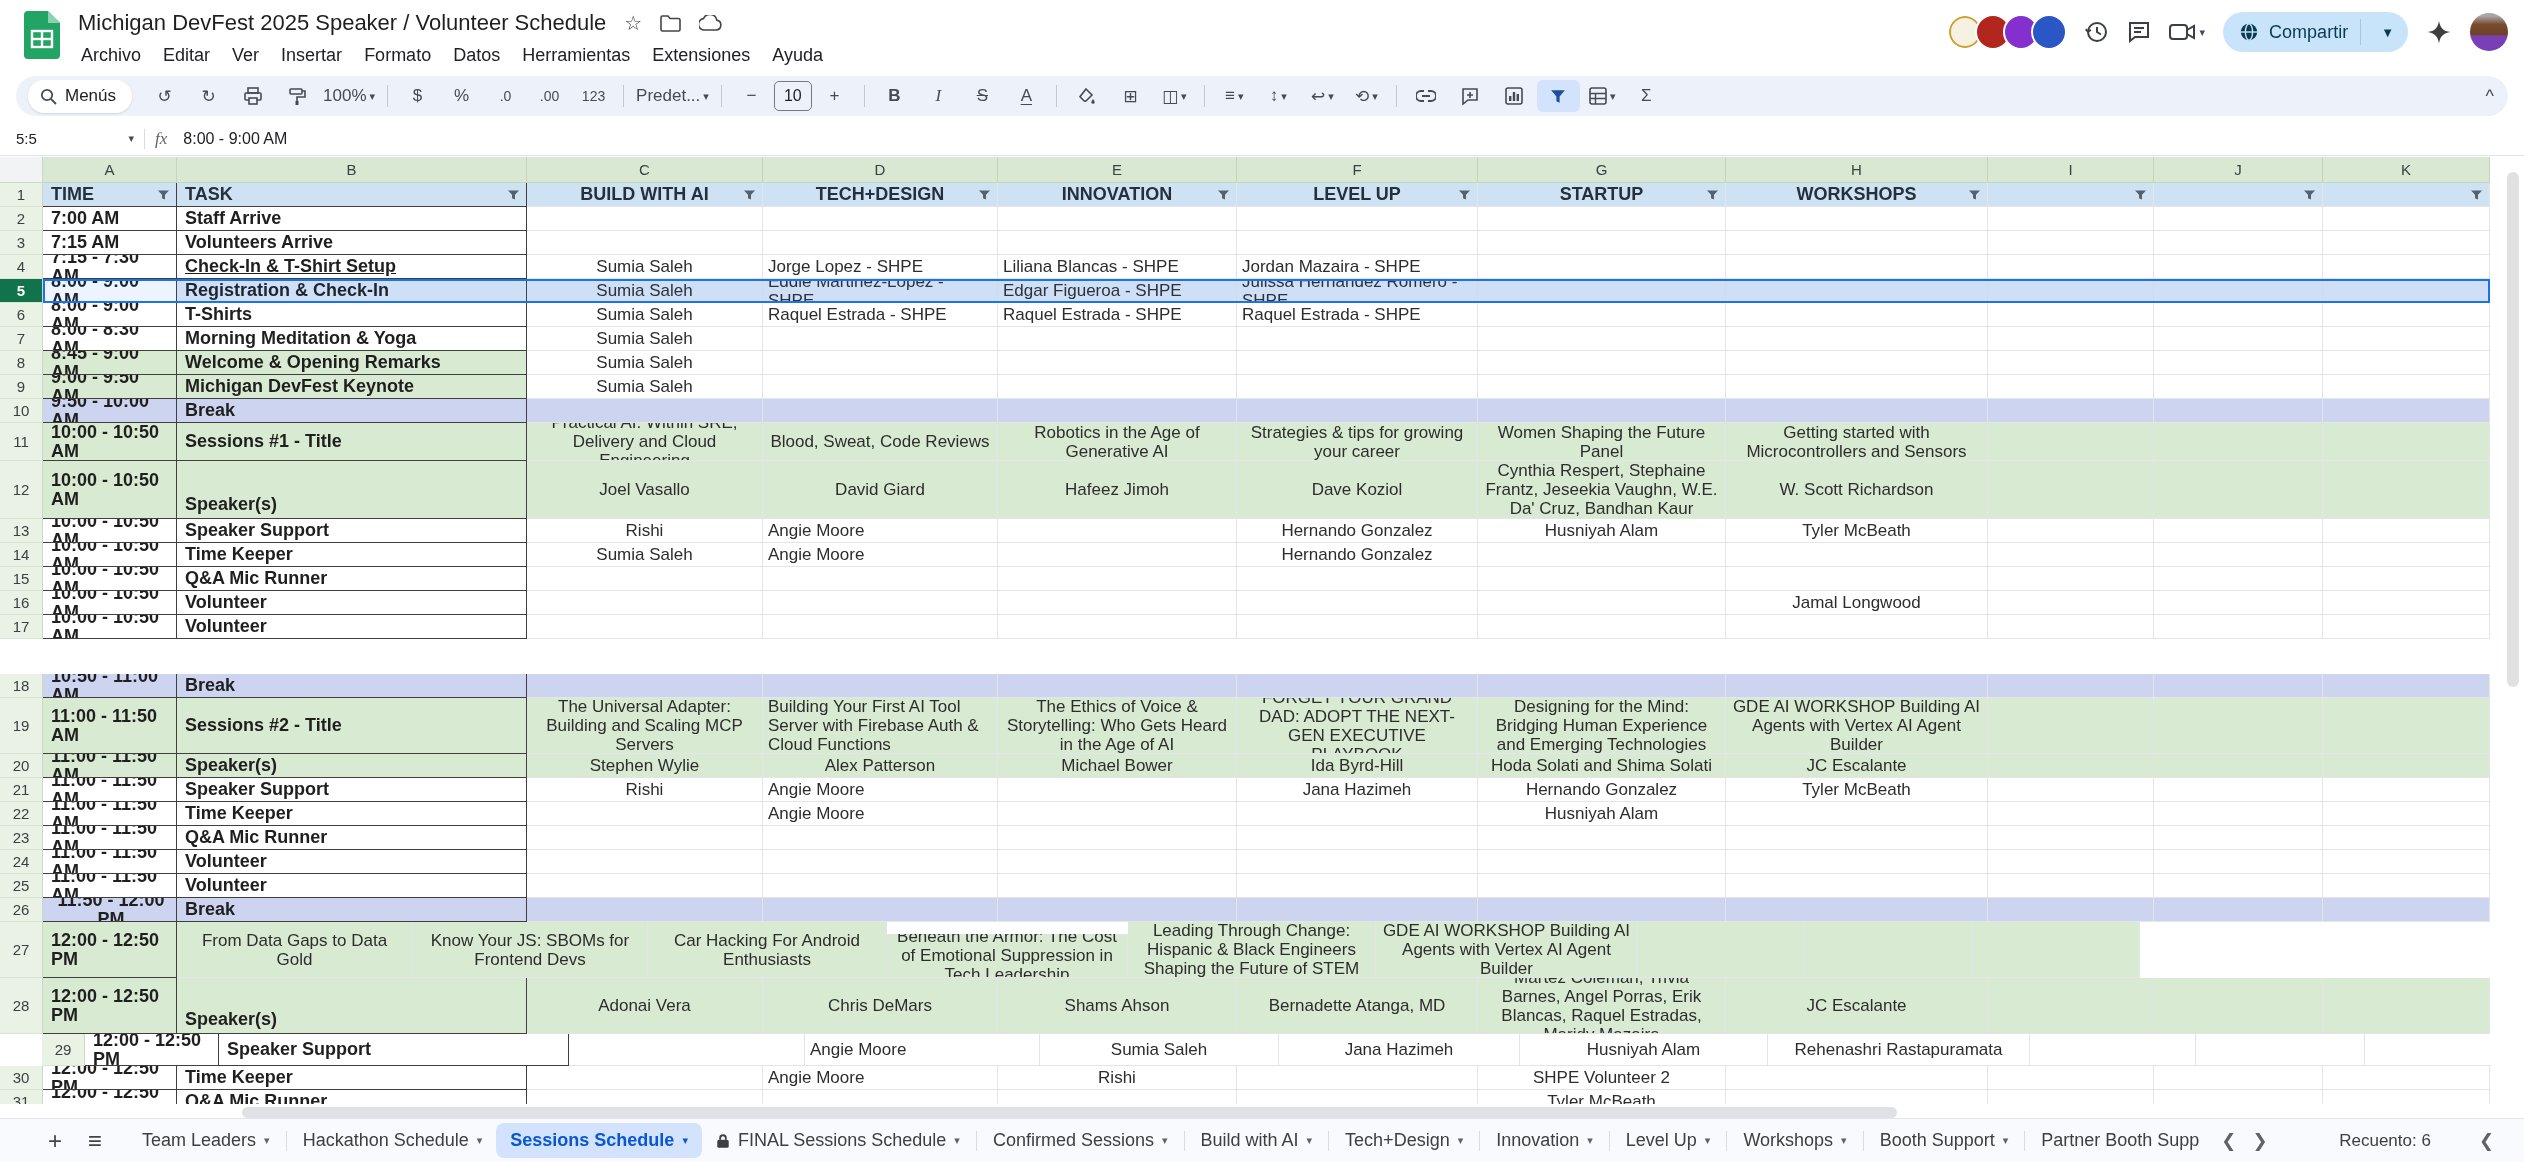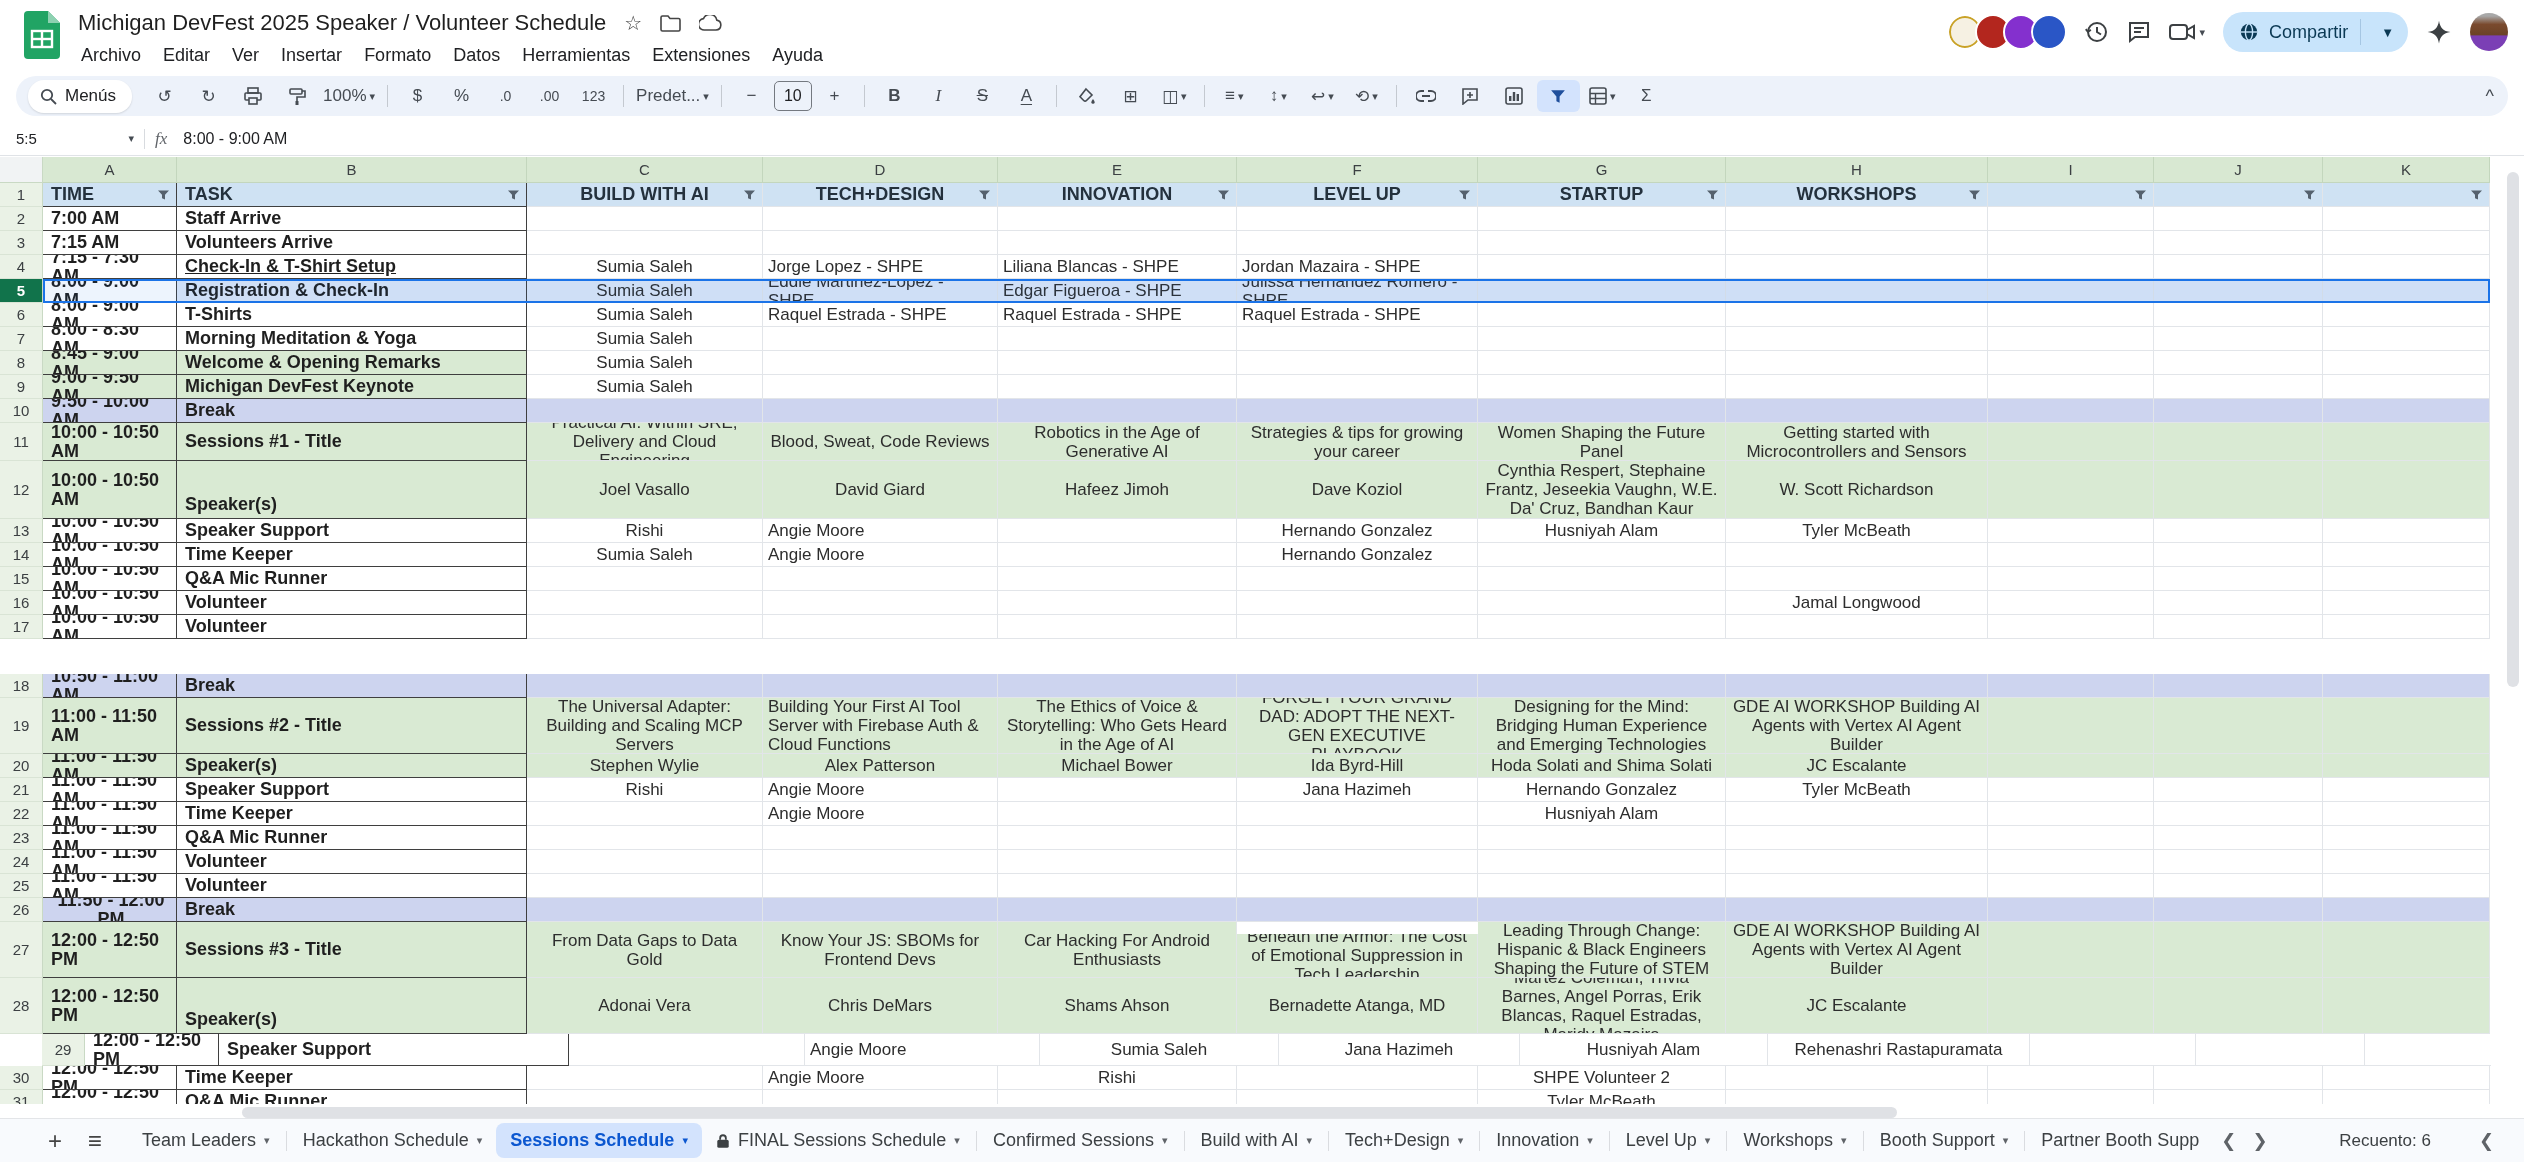--- a/index.html
+++ b/index.html
@@ -729,21 +729,20 @@
         <div class="c cX bg-bk" style="width: 241px;"></div>
         <div class="c cX bg-bk" style="width: 248px;"></div>
         <div class="c cX bg-bk" style="width: 262px;"></div>
         <div class="c cX bg-bk" style="width: 166px;"></div>
         <div class="c cX bg-bk" style="width: 169px;"></div>
         <div class="c cX bg-bk" style="width: 167px;"></div>
       </div>
       <div class="row" style="height: 56px;">
         <div class="rh">27</div>
         <div class="c cA bg-g" style="width: 134px;">12:00 - 12:50 PM</div>
-        <div class="c cB bg-g" style="width: 350px;">Sessions #3 - Title</div>
         <div class="c cX bg-g" style="width: 236px;">From Data Gaps to Data Gold</div>
         <div class="c cX bg-g" style="width: 235px;">Know Your JS: SBOMs for Frontend Devs</div>
         <div class="c cX bg-g" style="width: 239px;">Car Hacking For Android Enthusiasts</div>
         <div class="c cX bg-g" style="width: 241px; margin-top: 12px;">Beneath the Armor: The Cost of Emotional Suppression in Tech Leadership</div>
         <div class="c cX bg-g" style="width: 248px;">Leading Through Change: Hispanic &amp; Black Engineers Shaping the Future of STEM</div>
         <div class="c cX bg-g" style="width: 262px;">GDE AI WORKSHOP Building AI Agents with Vertex AI Agent Builder</div>
         <div class="c cX bg-g" style="width: 166px;"></div>
         <div class="c cX bg-g" style="width: 169px;"></div>
         <div class="c cX bg-g" style="width: 167px;"></div>
       </div>

